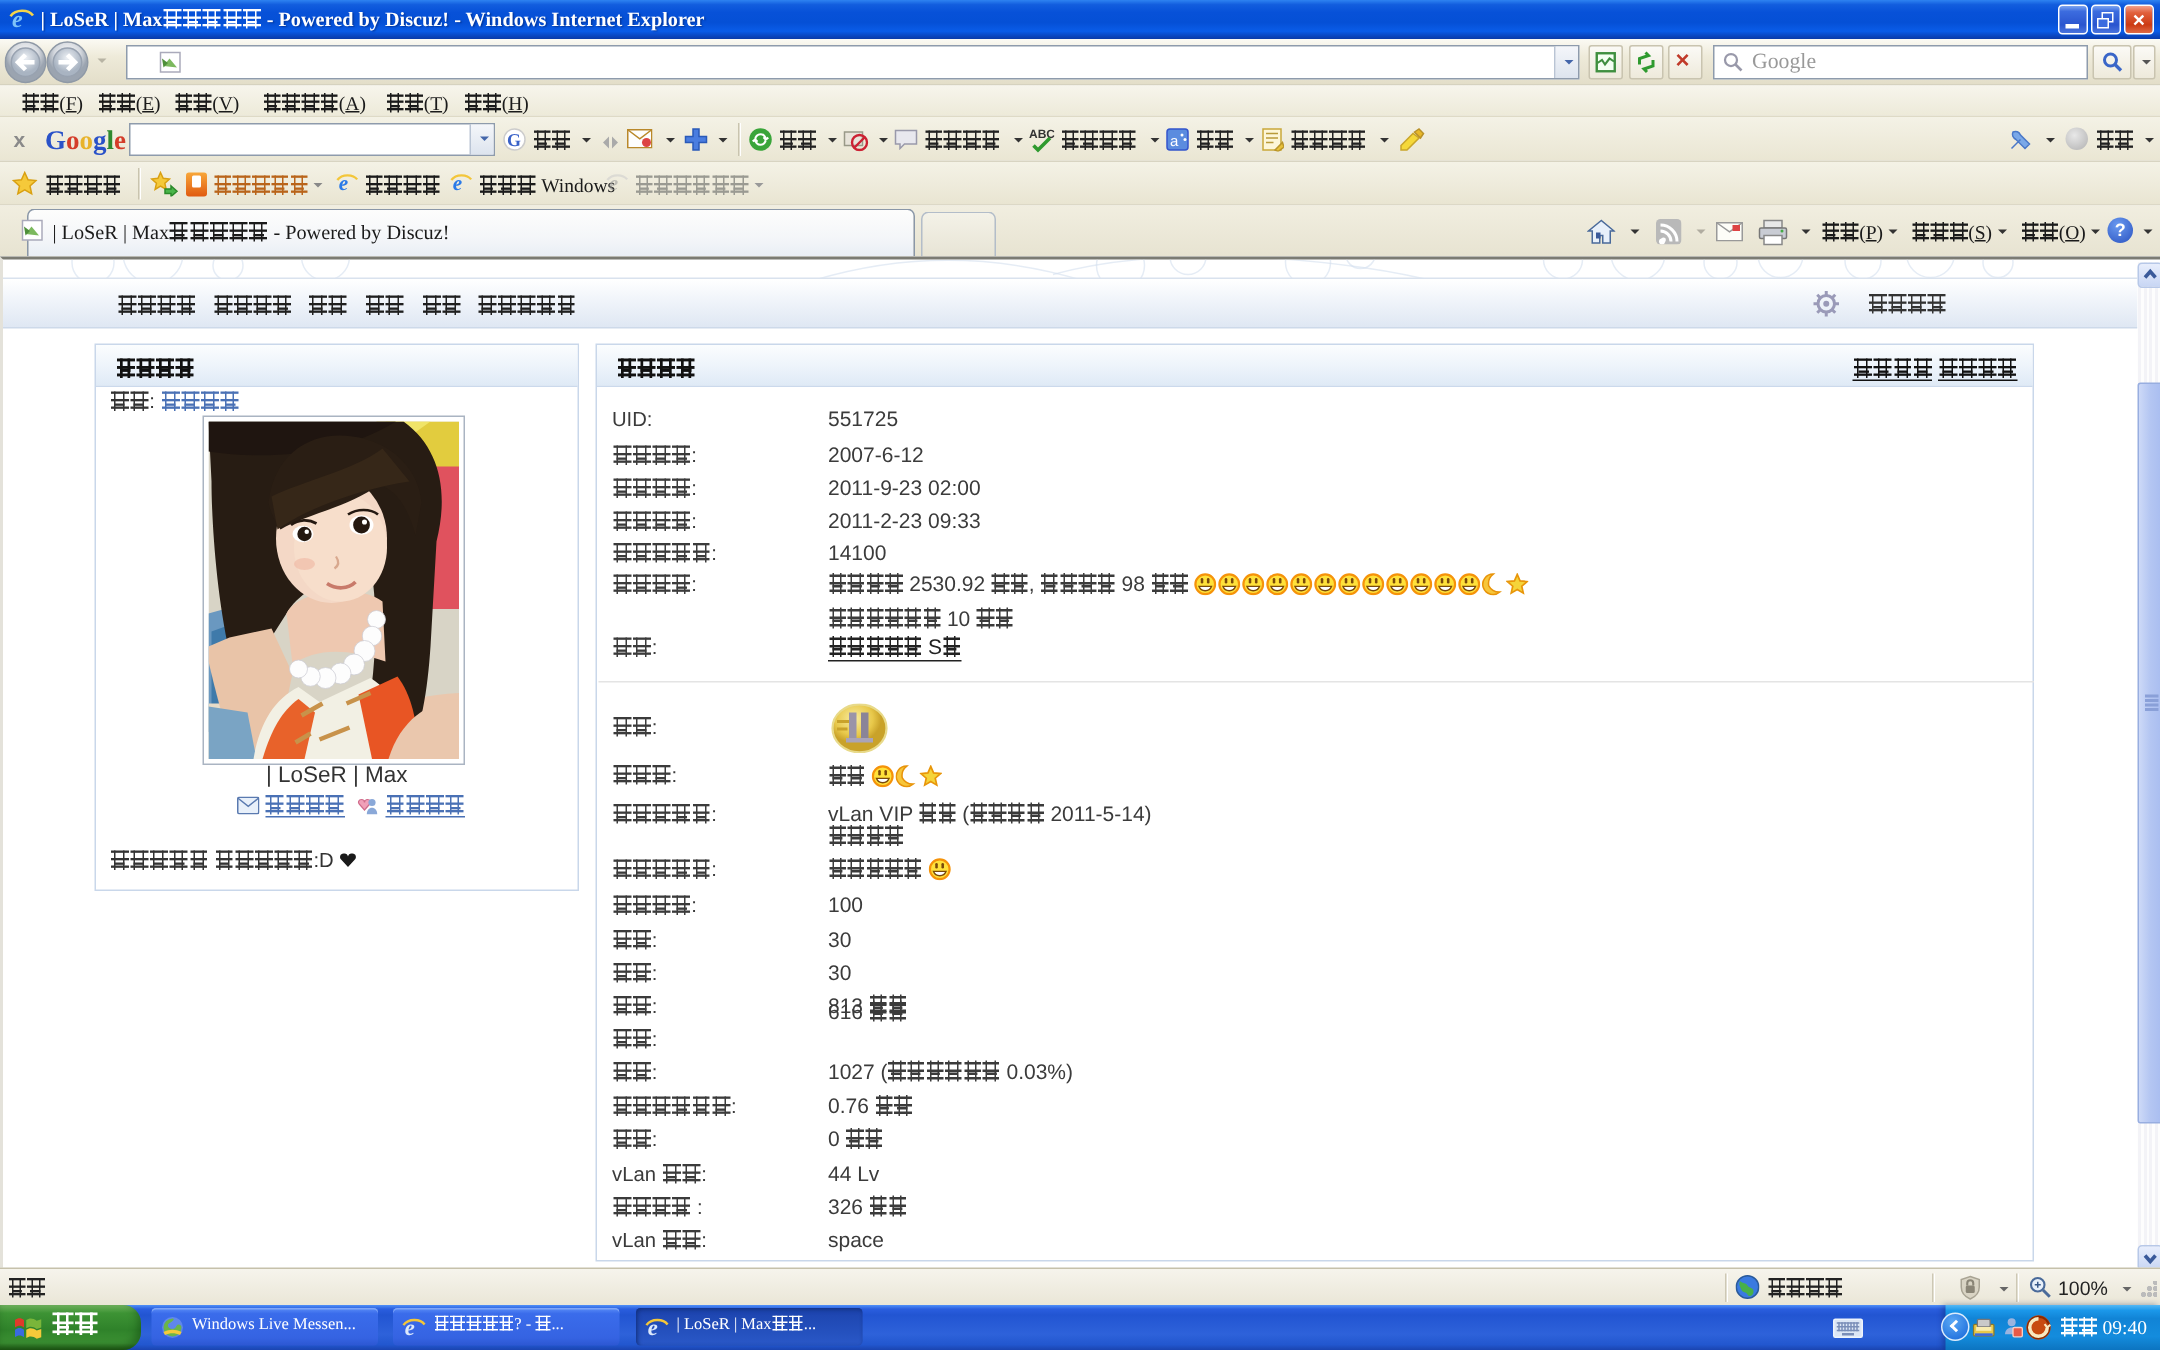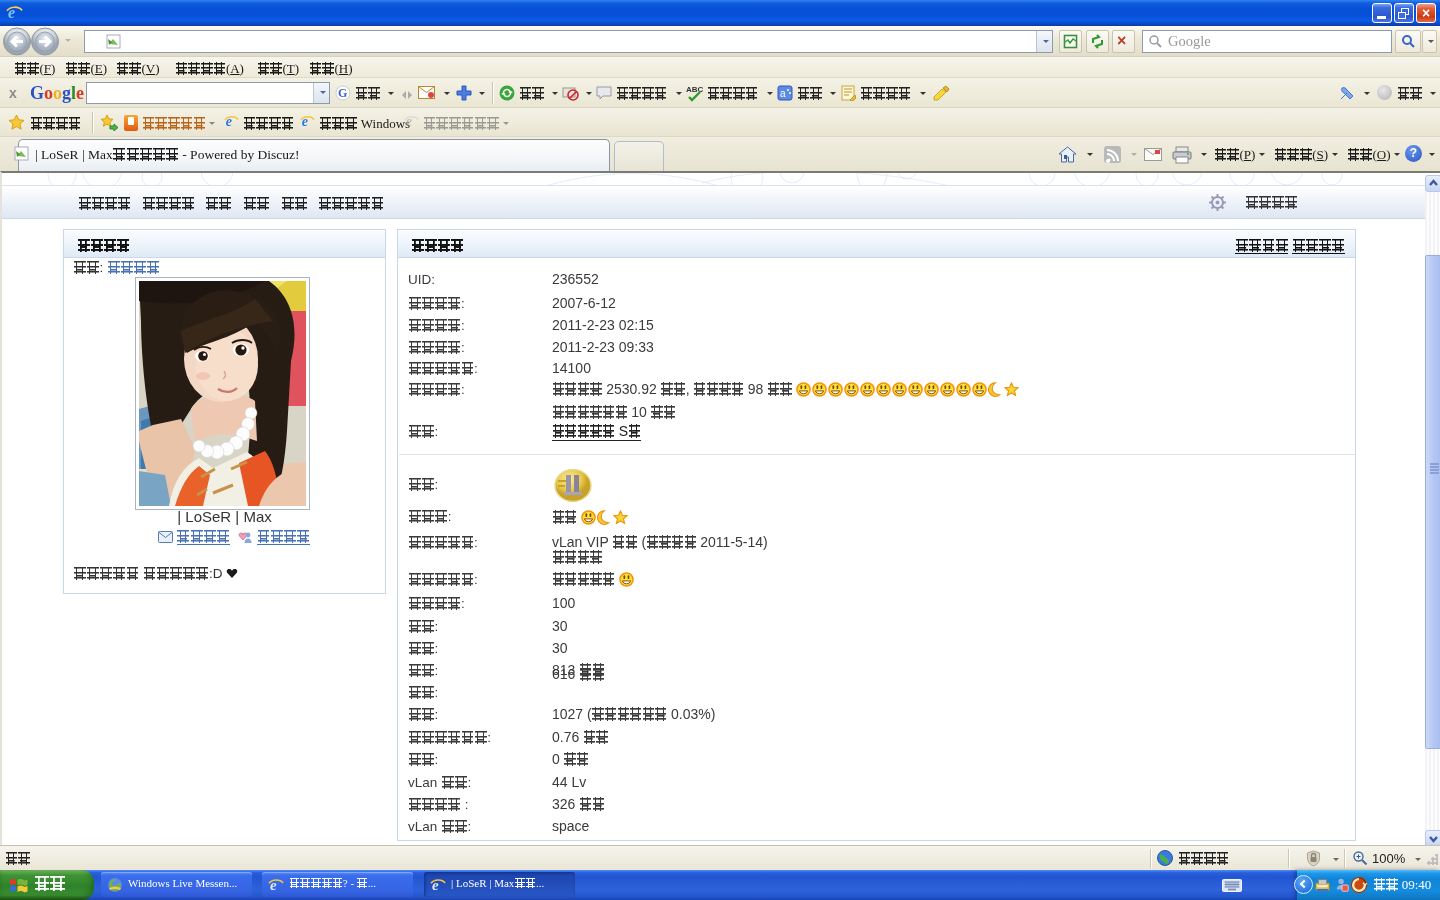--- a/index.html
+++ b/index.html
@@ -57,20 +57,21 @@
 .tbtn .tt{position:absolute;left:27px;top:5px;white-space:nowrap;overflow:hidden;font-family:Liberation Serif, serif;font-size:11px}
 #tray{position:absolute;right:0;top:0;width:143px;height:30px;background:linear-gradient(180deg,#55b8f5 0%,#1b98ea 12%,#1184d6 30%,#148cdd 70%,#0c74c0 100%);box-shadow:-2px 0 4px rgba(0,30,90,.4)}
 #clock{position:absolute;left:76px;top:7px;color:#fff;font-size:13px;white-space:nowrap;font-family:"Liberation Serif",serif}
 </style></head><body>
 
 <div class="a" id="title">
   <svg class="a" style="left:6px;top:4px" width="17" height="17" viewBox="0 0 17 17">
       <text x="2" y="14" font-size="16" font-weight="bold" font-style="italic" fill="#7ec2f8" font-family="Liberation Serif,serif">e</text>
       <path d="M1 6.8C4.5 2 13 2.2 16 6.4" fill="none" stroke="#f5d44a" stroke-width="1.7"></path>
     </svg>
+  <div class="txt">| LoSeR | Max<i></i><i></i><i></i><i></i><i></i> - Powered by Discuz! - Windows Internet Explorer</div>
   <div class="wbtn bl" style="left:1372px">
       <div class="a" style="left:4px;top:12px;width:9px;height:3px;background:#fff"></div>
     </div>
   <div class="wbtn bl" style="left:1394px">
       <div class="a" style="left:6px;top:4px;width:8px;height:7px;border:1.5px solid #fff"></div>
       <div class="a" style="left:3px;top:8px;width:8px;height:7px;border:1.5px solid #fff;background:#3c6cdf"></div>
     </div>
   <div class="wbtn rd" style="left:1416px;font-weight:bold;font-size:14px;text-align:center;line-height:18px">×</div>
 </div>
 
@@ -401,25 +402,25 @@
           <path d="M3 1a2.6 2.6 0 013 2 2.6 2.6 0 013-2c2.2 0 3 2.6 1.6 4L6 10 1.4 5C0 3.6.8 1 3 1z" fill="#1a1a1a"></path>
         </svg></div>
   </div>
 
   <div class="panel" style="left:395px;top:56px;width:959px;height:612px">
     <div class="phead">
       <b><i></i><i></i><i></i><i></i></b>
       <div class="a" style="right:10px;top:8px;font-size:13.5px;color:#111"><span style="border-bottom:1px solid #111"><i></i><i></i><i></i><i></i></span> <span style="border-bottom:1px solid #111"><i></i><i></i><i></i><i></i></span></div>
     </div>
     <div class="lbl" style="top:42px">UID:</div>
-      <div class="val" style="top:41px">236552</div>
+      <div class="val" style="top:41px">551725</div>
     <div class="lbl" style="top:66px"><i></i><i></i><i></i><i></i>:</div>
       <div class="val" style="top:65px">2007-6-12</div>
     <div class="lbl" style="top:88px"><i></i><i></i><i></i><i></i>:</div>
-      <div class="val" style="top:87px">2011-2-23 02:15</div>
+      <div class="val" style="top:87px">2011-9-23 02:00</div>
     <div class="lbl" style="top:110px"><i></i><i></i><i></i><i></i>:</div>
       <div class="val" style="top:109px">2011-2-23 09:33</div>
     <div class="lbl" style="top:131px"><i></i><i></i><i></i><i></i><i></i>:</div>
       <div class="val" style="top:130px">14100</div>
     <div class="lbl" style="top:152px"><i></i><i></i><i></i><i></i>:</div>
     <div class="val" style="top:151px"><i></i><i></i><i></i><i></i> 2530.92 <i></i><i></i>, <i></i><i></i><i></i><i></i> 98 <i></i><i></i><span id="smrow"> <svg width="15" height="15" viewBox="0 0 16 16" style="vertical-align:-3px;margin-right:1px">
             <circle cx="8" cy="8" r="7" fill="#ffe13a" stroke="#f5930a" stroke-width="1.6"></circle>
             <rect x="4.8" y="3.5" width="1.8" height="4" rx=".9" fill="#7a4a0a"></rect>
             <rect x="9.2" y="3.5" width="1.8" height="4" rx=".9" fill="#7a4a0a"></rect>
             <path d="M3.5 9.5a4.8 4.8 0 009 0z" fill="#fff" stroke="#7a4a0a" stroke-width="1"></path>

